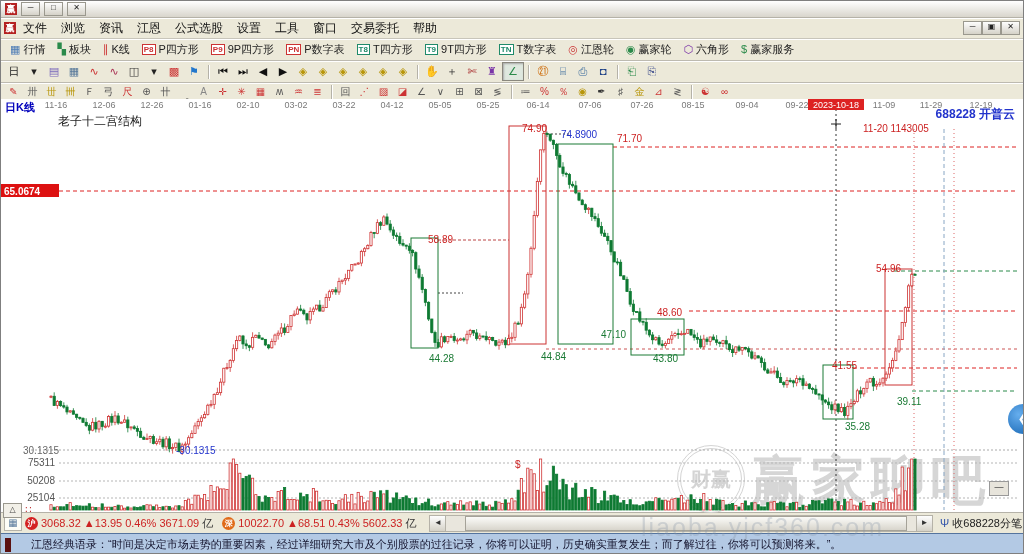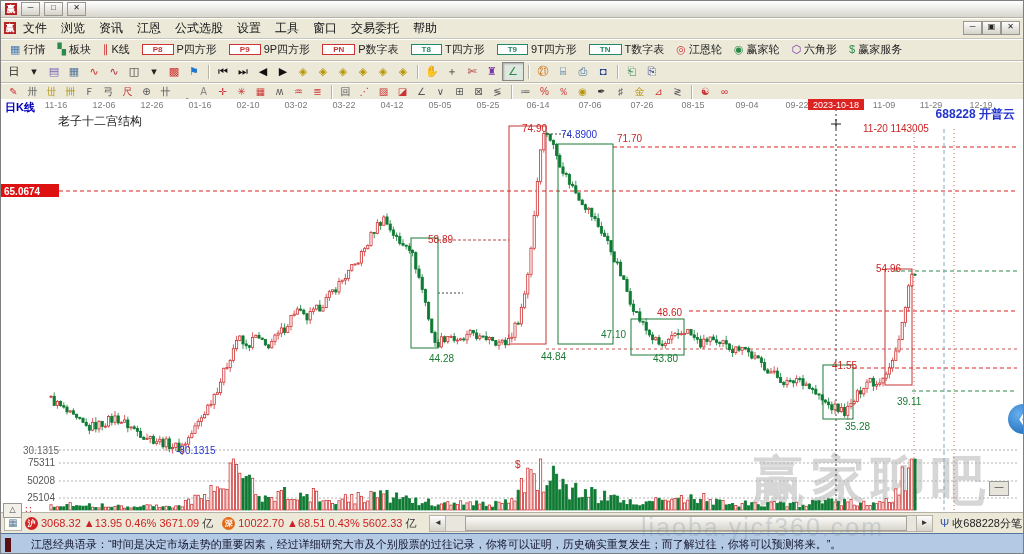--- a/index.html
+++ b/index.html
@@ -16,21 +16,21 @@
   
   .menubar{height:20px;display:flex;align-items:center;padding:0 3px;font-size:12px;
            border-bottom:1px solid #c8c5ba;box-shadow:inset 0 1px 0 #fff;}
   .menuitem{padding:2px 7px;color:#111;white-space:nowrap;}
   .mgrow{flex:1;}
   
   .toolbar{display:flex;align-items:center;border-bottom:1px solid #bdbab0;box-shadow:inset 0 1px 0 #fff;padding:0 3px;}
   .t1{height:21px;font-size:11px;}
   .tb1{display:flex;align-items:center;gap:3px;padding:1px 6px;color:#222;white-space:nowrap;}
   .tb1 .gl{font-size:11px;line-height:11px;}
-  .tb1 .badge{font-size:8px;font-weight:bold;border:1px solid;padding:0 10px;line-height:9px;background:#fff;}
+  .tb1 .badge{font-size:8px;font-weight:bold;border:1px solid;padding:0 1px;line-height:9px;background:#fff;}
   .t2{height:21px;}
   .t3{height:17px;}
   .tbtn{width:20px;height:17px;font-size:11px;line-height:17px;text-align:center;flex:none;}
   .t3 .tbtn{width:19px;height:14px;font-size:10px;line-height:14px;}
   .tbtn.active{border:1px solid #8a887e;background:#dfe8df;box-shadow:inset 1px 1px 2px #aaa;}
   .sep{width:1px;height:14px;background:#b5b2a8;margin:0 4px;box-shadow:1px 0 0 #fff;flex:none;}
   
   .chart{position:absolute;left:0;top:98px;width:1024px;height:413px;background:#fff;}
   .chart svg{position:absolute;left:0;top:0;z-index:2;}
   .wm1{position:absolute;left:700px;top:318px;font-size:20px;color:#c4c4c4;letter-spacing:1px;
@@ -238,20 +238,21 @@
       <span class="tbtn" style="color: rgb(85, 85, 85);">♯</span>
       <span class="tbtn" style="color: rgb(184, 150, 11);">金</span>
       <span class="tbtn" style="color: rgb(204, 51, 51);">⊿</span>
       <span class="tbtn" style="color: rgb(85, 85, 85);">≷</span>
       <span class="sep"></span>
       <span class="tbtn" style="color: rgb(204, 51, 51);">☯</span>
       <span class="tbtn" style="color: rgb(204, 51, 51);">∞</span>
     </div>
 
   <div class="chart">
+    <div class="wmlogo">财赢</div>
     <div class="wm2">赢家聊吧</div>
     <svg id="chartsvg" width="1024" height="413">
         <g>
           <line x1="58" y1="92" x2="1016" y2="92" stroke="#dd2222" stroke-width="1" stroke-dasharray="4,3"></line>
           <line x1="612" y1="48" x2="1016" y2="48" stroke="#dd2222" stroke-width="1" stroke-dasharray="4,3"></line>
           <line x1="437" y1="141" x2="508" y2="141" stroke="#bb4444" stroke-width="1" stroke-dasharray="3,2"></line>
           <line x1="688" y1="212" x2="1016" y2="212" stroke="#dd2222" stroke-width="1" stroke-dasharray="4,3"></line>
           <line x1="545" y1="250" x2="1016" y2="250" stroke="#cc5555" stroke-width="1" stroke-dasharray="3,3"></line>
           <line x1="852" y1="269" x2="1016" y2="269" stroke="#dd2222" stroke-width="1" stroke-dasharray="4,3"></line>
           <line x1="893" y1="172" x2="1016" y2="172" stroke="#2a8a4a" stroke-width="1" stroke-dasharray="4,3"></line>

